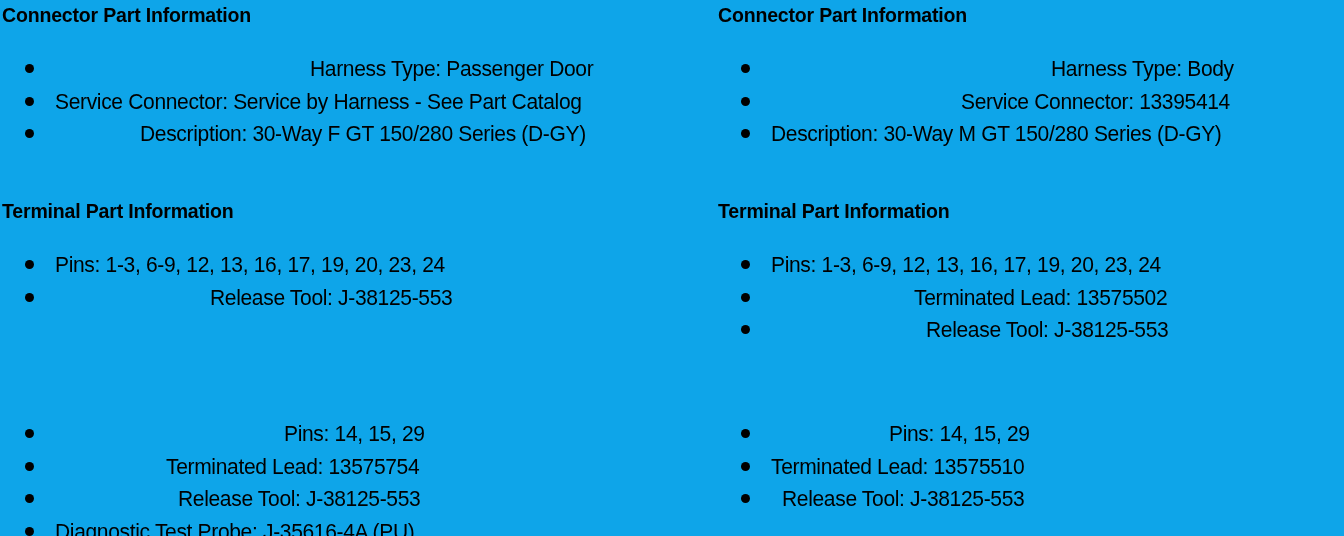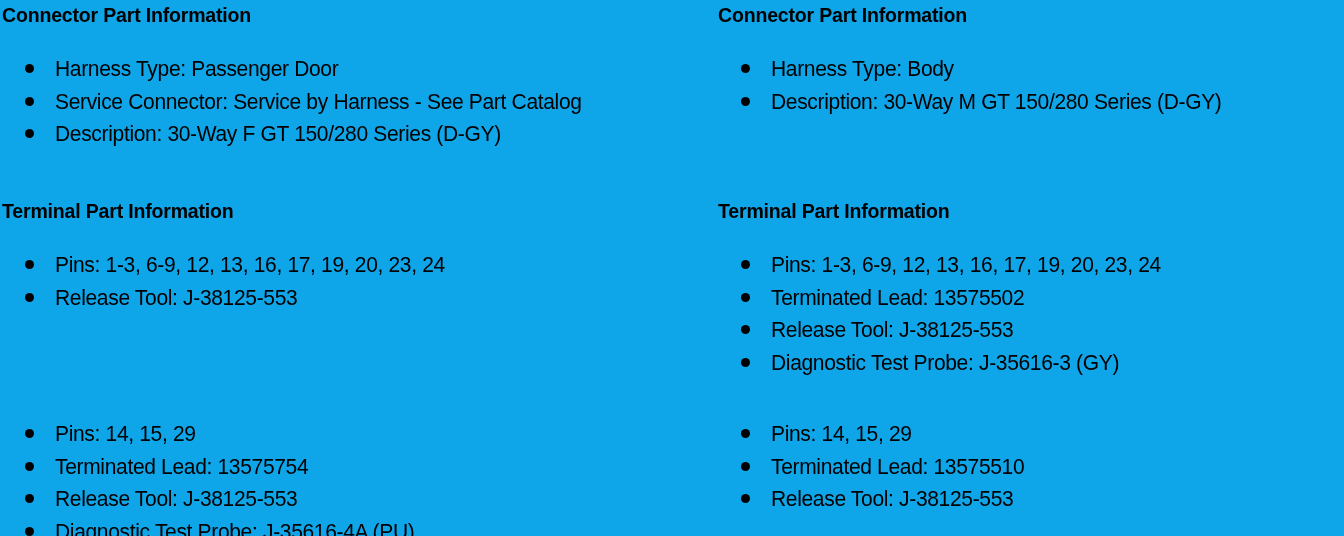--- a/index.html
+++ b/index.html
@@ -60,20 +60,21 @@
   ul.bullet-list li {
     position: relative;
     height: 32.6px;
     padding-left: 53px;
     font-family: "Liberation Sans", sans-serif;
     font-weight: normal;
     font-size: 22px;
     line-height: 26px;
     letter-spacing: -0.35px;
     white-space: nowrap;
+    text-align: right;
   }
 
   ul.bullet-list li .bullet-marker {
     position: absolute;
     left: 23px;
     top: 8px;
     width: 9px;
     height: 9px;
     background: #000000;
     border-radius: 50%;
@@ -147,43 +148,43 @@
 
     <div class="section-heading heading-connector">Connector Part Information</div>
 
     <ul class="bullet-list connector-list">
       <li>
         <span class="bullet-marker"></span>
         <span class="row-text">Harness Type: Body</span>
       </li>
       <li>
         <span class="bullet-marker"></span>
+        <span class="row-text">Service Connector: 13395414</span>
+      </li>
+      <li>
+        <span class="bullet-marker"></span>
         <span class="row-text">Description: 30-Way M GT 150/280 Series (D-GY)</span>
       </li>
     </ul>
 
     <div class="section-heading heading-terminal">Terminal Part Information</div>
 
     <ul class="bullet-list terminal-list-1">
       <li>
         <span class="bullet-marker"></span>
         <span class="row-text">Pins: 1-3, 6-9, 12, 13, 16, 17, 19, 20, 23, 24</span>
       </li>
       <li>
         <span class="bullet-marker"></span>
         <span class="row-text">Terminated Lead: 13575502</span>
       </li>
       <li>
         <span class="bullet-marker"></span>
         <span class="row-text">Release Tool: J-38125-553</span>
       </li>
-      <li>
-        <span class="bullet-marker"></span>
-        <span class="row-text">Diagnostic Test Probe: J-35616-3 (GY)</span>
-      </li>
     </ul>
 
     <ul class="bullet-list terminal-list-2">
       <li>
         <span class="bullet-marker"></span>
         <span class="row-text">Pins: 14, 15, 29</span>
       </li>
       <li>
         <span class="bullet-marker"></span>
         <span class="row-text">Terminated Lead: 13575510</span>

